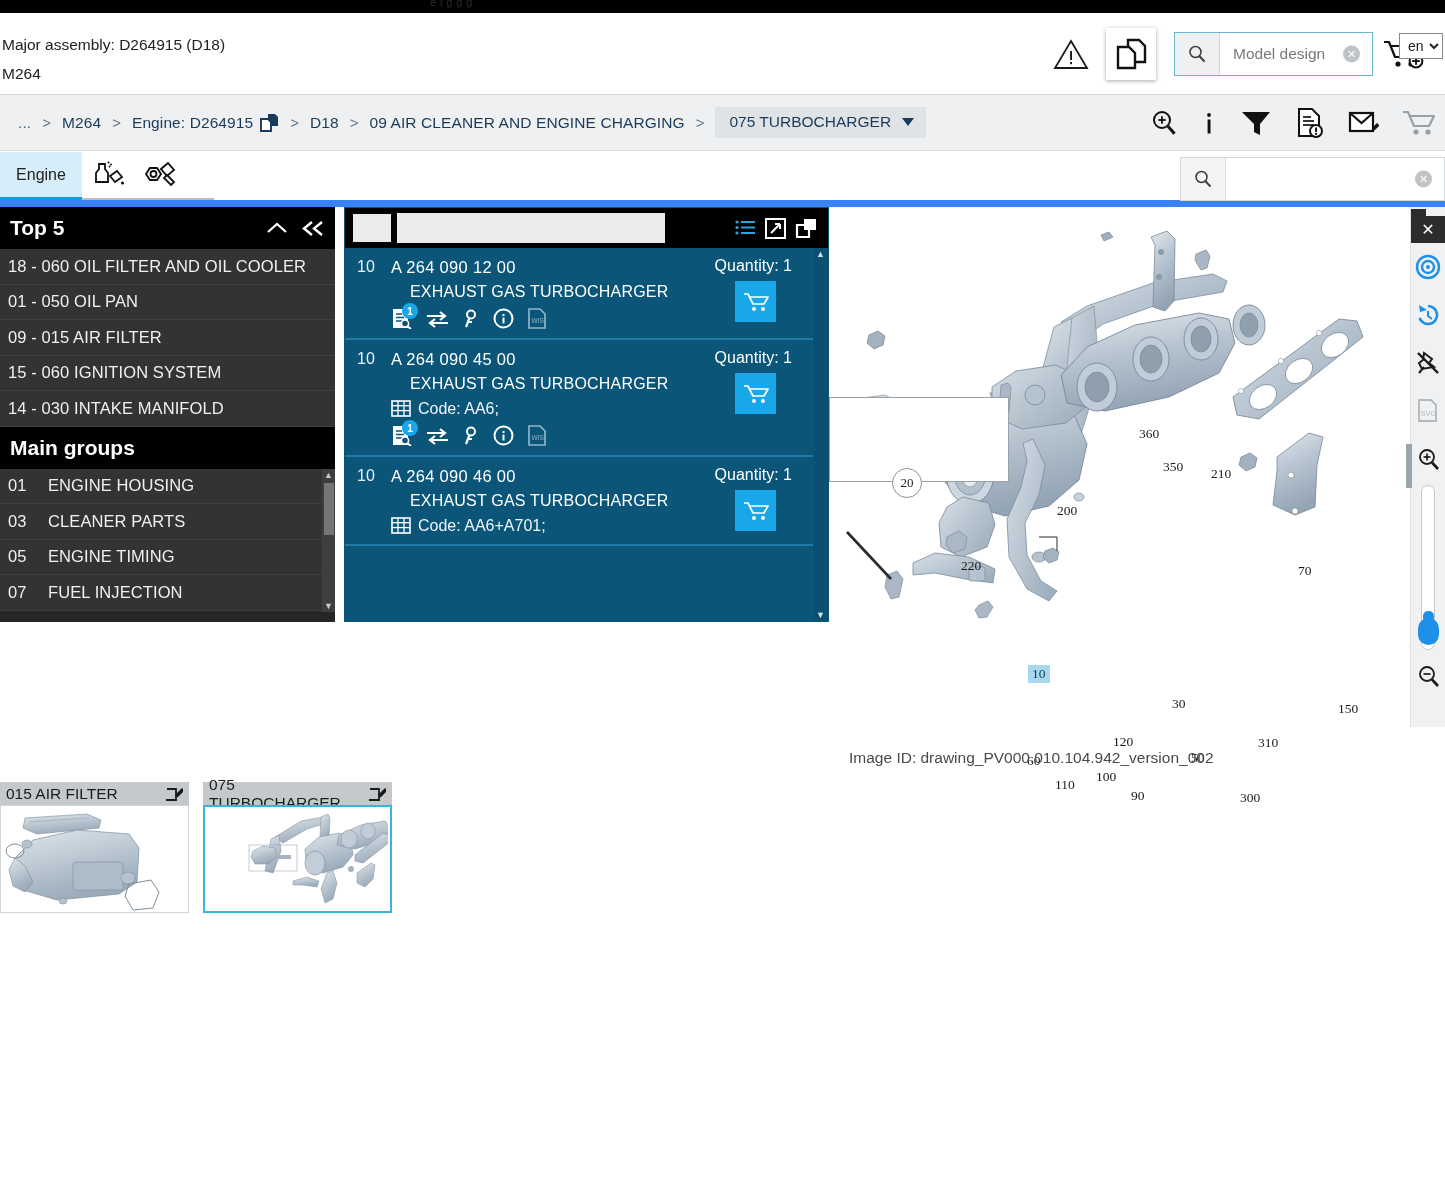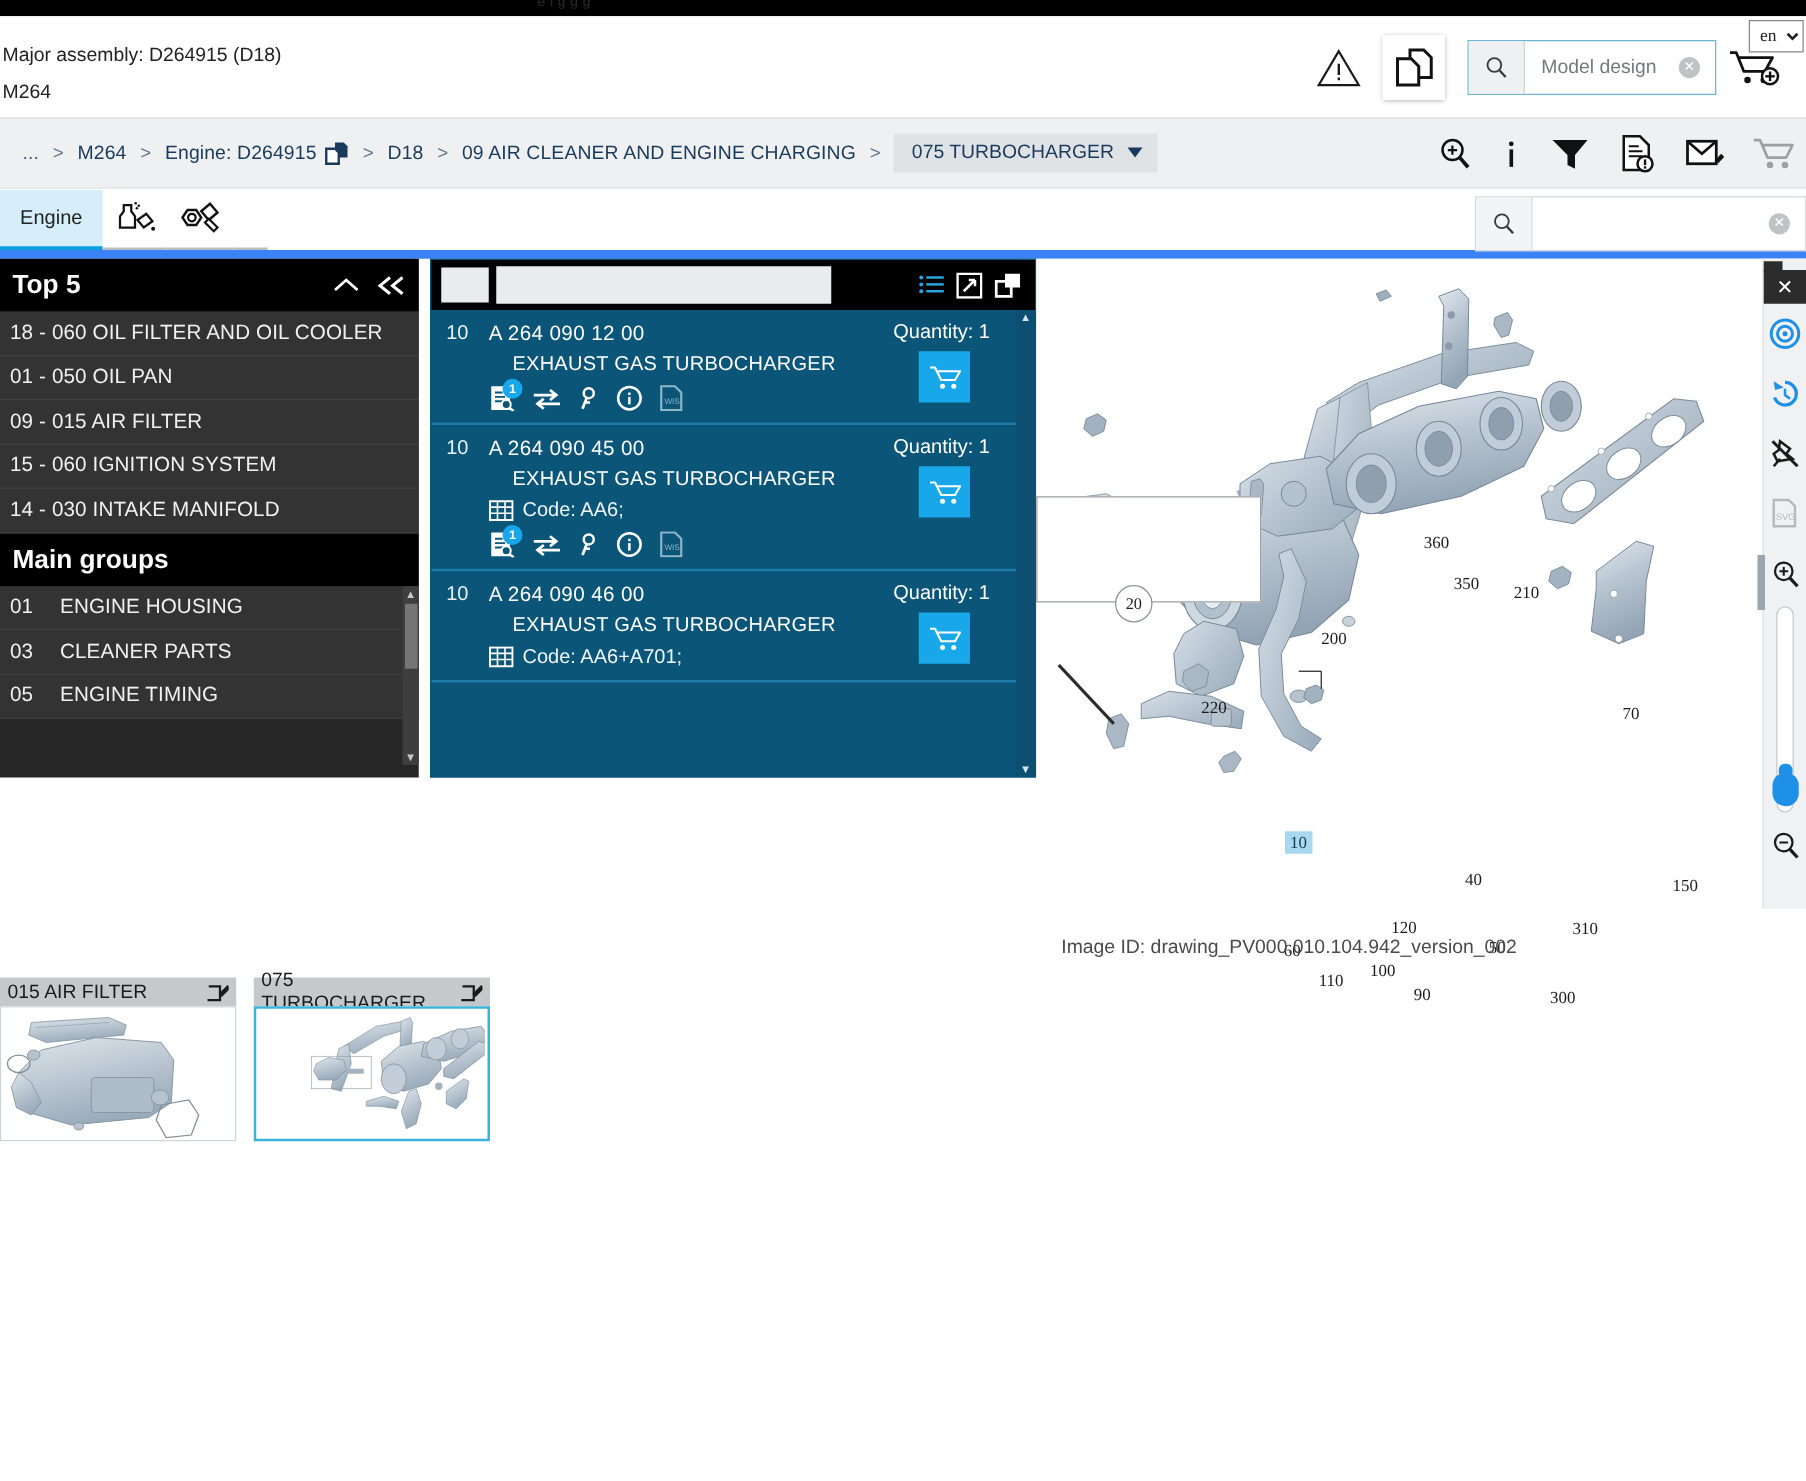--- a/index.html
+++ b/index.html
@@ -58,23 +58,23 @@
   }
   .search-field input::placeholder { color: #76797c; }
   .clear-circle {
     position: absolute; right: 12px; top: 50%; transform: translateY(-50%);
     width: 17px; height: 17px; border-radius: 50%; background: #bfc3c6;
     display: flex; align-items: center; justify-content: center;
     color: #fff; font-size: 11px; line-height: 1;
   }
   .cart-hdr { width: 62px; display: flex; align-items: center; justify-content: center; }
   .lang-select {
-    position: absolute; right: 2px; top: 3px;
+    position: absolute; right: 2px; top: 20px;
     width: 44px; height: 26px; border: 1px solid #888; background: #fff;
-    font-size: 14px; color: #222; font-family: Liberation Serif, serif;
+    font-size: 14px; color: #222; font-family: Liberation Sans, sans-serif;
     padding-left: 4px;
   }
 
   
   .crumbbar {
     height: 56px; background: #eef0f1; position: relative;
     display: flex; align-items: center;
     border-bottom: 1px solid #dcdfe1;
   }
   .crumbs { display: flex; align-items: center; padding-left: 18px; gap: 0; }
@@ -489,20 +489,24 @@
           <span>ENGINE HOUSING</span>
         </div>
         <div class="nav-item">
           <span class="num">03</span>
           <span>CLEANER PARTS</span>
         </div>
         <div class="nav-item">
           <span class="num">05</span>
           <span>ENGINE TIMING</span>
         </div>
+        <div class="nav-item">
+          <span class="num">07</span>
+          <span>FUEL INJECTION</span>
+        </div>
       </div>
       <div class="nav-scrollbar">
         <span class="arrowup">▲</span>
         <span class="arrowdn">▼</span>
       </div>
       <div class="nav-thumb"></div>
     </div>
   </div>
 
   <div class="parts">
@@ -803,21 +807,21 @@
         <div class="inset-circle">20</div>
       </div>
 
       <span class="callout" style="left:310px;top:219px">360</span>
       <span class="callout" style="left:334px;top:252px">350</span>
       <span class="callout" style="left:382px;top:259px">210</span>
       <span class="callout" style="left:228px;top:296px">200</span>
       <span class="callout" style="left:132px;top:351px">220</span>
       <span class="callout" style="left:469px;top:356px">70</span>
       <span class="callout hl" style="left:199px;top:458px">10</span>
-      <span class="callout" style="left:343px;top:489px">40</span>
+      <span class="callout" style="left:343px;top:489px">30</span>
       <span class="callout" style="left:509px;top:494px">150</span>
       <span class="callout" style="left:284px;top:527px">120</span>
       <span class="callout" style="left:429px;top:528px">310</span>
       <span class="callout" style="left:362px;top:543px">50</span>
       <span class="callout" style="left:198px;top:546px">60</span>
       <span class="callout" style="left:267px;top:562px">100</span>
       <span class="callout" style="left:226px;top:570px">110</span>
       <span class="callout" style="left:411px;top:583px">300</span>
       <span class="callout" style="left:302px;top:581px">90</span>
     </div>

